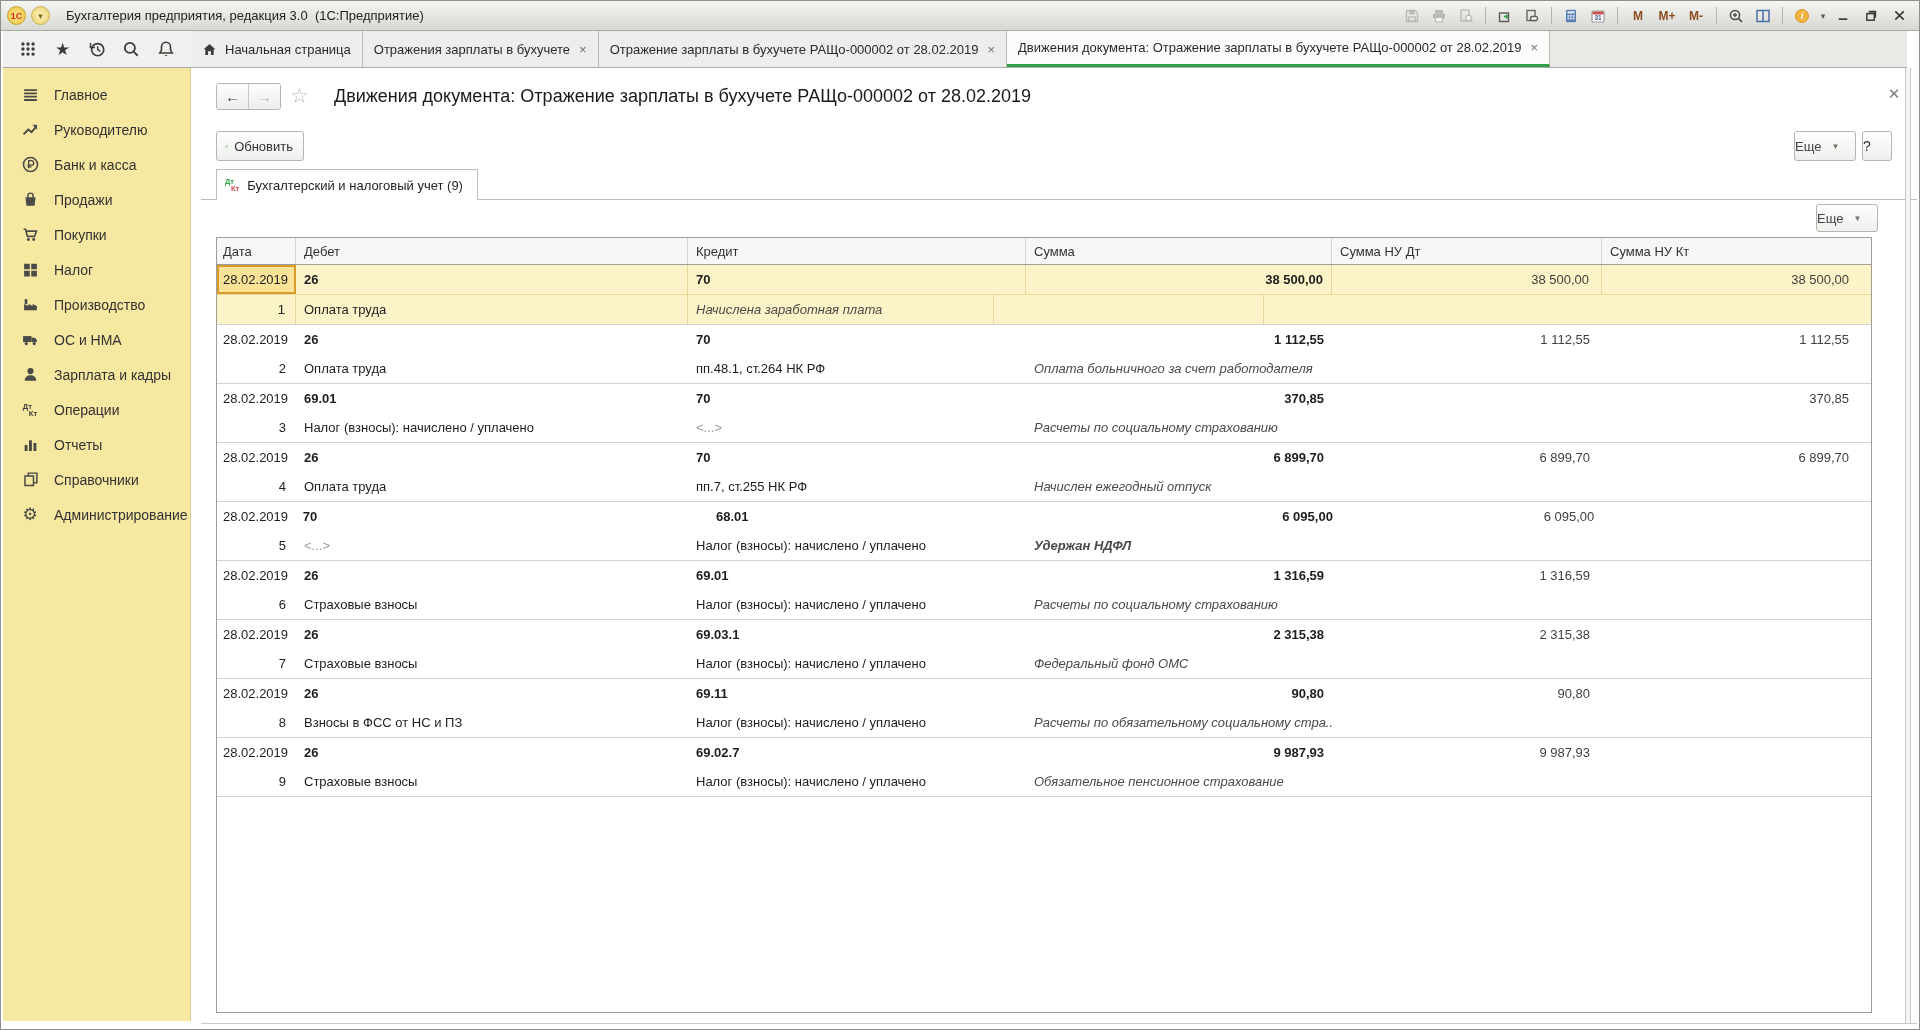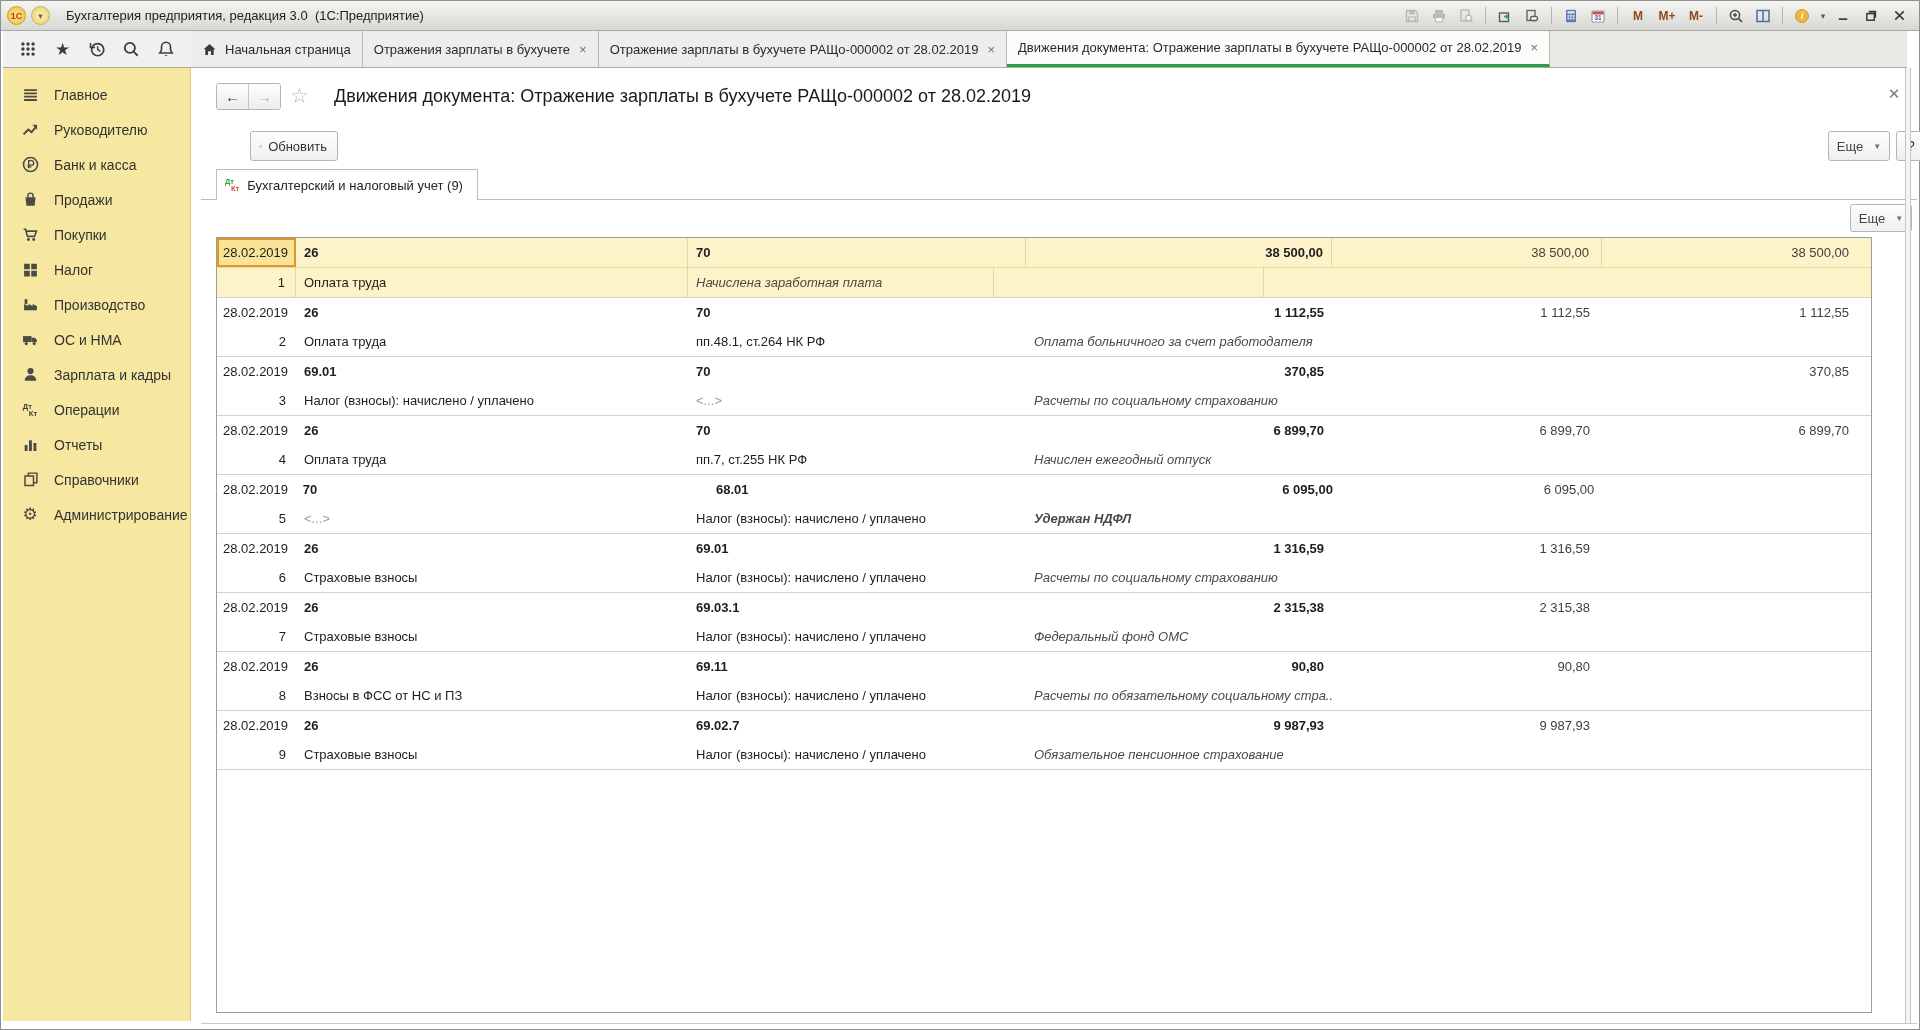--- a/index.html
+++ b/index.html
@@ -46,21 +46,21 @@
   
   .content{position:absolute;left:190px;top:67px;right:0;bottom:0;background:#fff;}
   .navbtns{position:absolute;left:25px;top:15px;display:flex;border:1px solid #b5b5b1;border-radius:3px;overflow:hidden;background:#fff;}
   .navbtn{width:31px;height:25px;display:flex;align-items:center;justify-content:center;font-size:15px;color:#3a3a38;background:linear-gradient(#fdfdfc,#ededeb);}
   .navbtn+.navbtn{border-left:1px solid #c5c5c1;}
   .navbtn.fwd{color:#b4b4b0;}
   .fav-star{position:absolute;left:99px;top:16px;font-size:21px;color:#b9b9b5;}
   .page-title{position:absolute;left:143px;top:18px;font-size:18px;color:#1a1a1a;}
   .pane-close{position:absolute;left:1694px;top:17px;font-size:15px;color:#7a7a76;width:18px;text-align:center;}
   .btn{box-sizing:border-box;border:1px solid #b5b5b1;border-radius:3px;background:linear-gradient(#fefefd,#efefed);
-       font-size:13px;color:#333;display:flex;align-items:center;justify-content:center;gap:6px;margin-left:34px;}
+       font-size:13px;color:#333;display:flex;align-items:center;gap:6px;}
   .btn-refresh{position:absolute;left:25px;top:63px;width:88px;height:30px;padding:0 10px 0 8px;}
   .btn-more-top{position:absolute;left:1603px;top:63px;width:62px;height:30px;color:#444;}
   .btn-help{position:absolute;left:1671px;top:63px;width:30px;height:30px;font-size:14px;}
   .btn-more-tbl{position:absolute;left:1625px;top:136px;width:62px;height:28px;color:#444;}
   .caret{font-size:8px;color:#6f6f6b;margin-left:4px;}
   .grpline{position:absolute;left:10px;top:131px;width:1716px;height:0;border-top:1px solid #bcbcb8;}
   .viewtab{position:absolute;left:25px;top:101px;height:31px;background:#fff;border:1px solid #bcbcb8;border-bottom:none;
            box-sizing:border-box;display:flex;align-items:center;gap:8px;padding:0 14px 0 8px;font-size:13px;color:#222;z-index:2;}
   .viewtab .dt{color:#2e9e41;}
   .viewtab .kt{color:#cc4444;}
@@ -403,20 +403,28 @@
     <div class="viewtab">
       <span class="dtkt"><span class="dt">Дт</span><span class="kt">Кт</span></span>
       <span>Бухгалтерский и налоговый учет (9)</span>
     </div>
     <div class="btn btn-more-tbl">
       <span>Еще</span>
         <span class="caret">▼</span>
     </div>
 
     <div class="tblframe">
+        <div class="thead">
+          <div class="th" style="width: 79px; padding-left: 6px;">Дата</div>
+          <div class="th" style="width: 392px;">Дебет</div>
+          <div class="th" style="width: 338px;">Кредит</div>
+          <div class="th" style="width: 306px;">Сумма</div>
+          <div class="th" style="width: 270px;">Сумма НУ Дт</div>
+          <div class="th" style="width: 269px;">Сумма НУ Кт</div>
+        </div>
         <div class="pair sel">
           <div class="line line1">
             <div class="c selcell" style="width: 79px;">28.02.2019</div>
             <div class="c b" style="width: 392px;">26</div>
             <div class="c b" style="width: 338px;">70</div>
             <div class="c b r" style="width: 306px;">38 500,00</div>
             <div class="c r numcell" style="width: 270px; padding-right: 12px;">38 500,00</div>
             <div class="c r numcell" style="width: 269px; padding-right: 22px;">38 500,00</div>
           </div>
           <div class="line line2">

